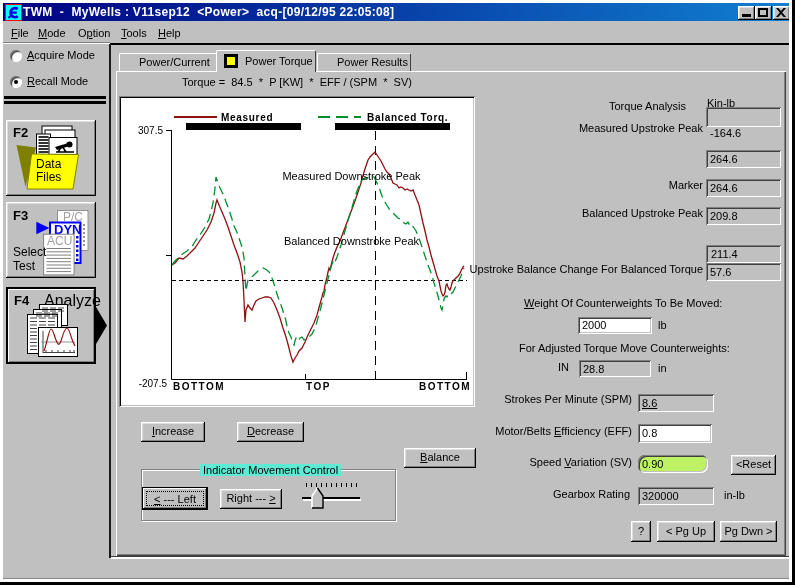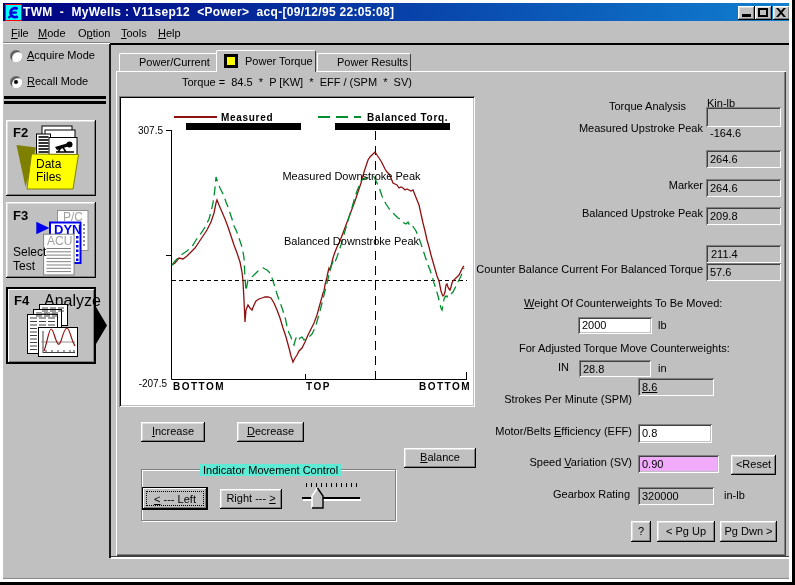--- a/index.html
+++ b/index.html
@@ -270,37 +270,37 @@
 <div class="abs" style="left:0;top:122px;width:703px;text-align:right;">Measured Upstroke Peak</div>
 <div class="abs sunken" style="left:706px;top:107px;width:75px;height:18px;padding:20px 0 0 4px;">-164.6</div>
 <div class="abs" style="left:0;top:150px;width:703px;text-align:center;margin-top:20px;">Measured Downstroke Peak</div>
 <div class="abs sunken" style="left:706px;top:150px;width:75px;height:18px;padding:3px 0 0 4px;">264.6</div>
 <div class="abs" style="left:0;top:179px;width:703px;text-align:right;">Marker</div>
 <div class="abs sunken" style="left:706px;top:179px;width:75px;height:18px;padding:3px 0 0 4px;">264.6</div>
 <div class="abs" style="left:0;top:207px;width:703px;text-align:right;">Balanced Upstroke Peak</div>
 <div class="abs sunken" style="left:706px;top:207px;width:75px;height:18px;padding:3px 0 0 4px;">209.8</div>
 <div class="abs" style="left:0;top:235px;width:703px;text-align:center;">Balanced Downstroke Peak</div>
 <div class="abs sunken" style="left:706px;top:235px;width:75px;height:18px;padding:3px 0 0 5px;margin-top:10px;">211.4</div>
-<div class="abs" style="left:0;top:263px;width:703px;text-align:right;">Counter Balance Current For Balanced Torque</div>
+<div class="abs" style="left:0;top:263px;width:703px;text-align:right;">Upstroke Balance Change For Balanced Torque</div>
 <div class="abs sunken" style="left:706px;top:263px;width:75px;height:18px;padding:3px 0 0 4px;">57.6</div>
 
 <div class="abs" style="left:524px;top:297px;"><u>W</u>eight Of Counterweights To Be Moved:</div>
 <div class="abs sunken" style="left:578px;top:317px;width:74px;height:17px;background:#fff;padding:2px 0 0 4px;">2000</div>
 <div class="abs" style="left:658px;top:319px;">lb</div>
 <div class="abs" style="left:519px;top:342px;">For Adjusted Torque Move Counterweights:</div>
 <div class="abs" style="left:558px;top:361px;">IN</div>
 <div class="abs sunken" style="left:579px;top:360px;width:72px;height:17px;padding:3px 0 0 4px;">28.8</div>
 <div class="abs" style="left:658px;top:362px;">in</div>
 
 <div class="abs" style="left:0;top:393px;width:632px;text-align:right;">Strokes Per Minute (SPM)</div>
-<div class="abs sunken" style="left:638px;top:378px;width:76px;height:18px;padding:3px 0 4px 4px;text-decoration:underline;">8.6</div>
+<div class="abs sunken" style="left:638px;top:394px;width:76px;height:18px;padding:3px 0 4px 4px;text-decoration:underline;">8.6</div>
 <div class="abs" style="left:0;top:425px;width:632px;text-align:right;">Motor/Belts <u>E</u>fficiency (EFF)</div>
 <div class="abs sunken" style="left:638px;top:424px;width:74px;height:18px;background:#fff;padding:3px 0 16px 4px;">0.8</div>
 <div class="abs" style="left:0;top:456px;width:632px;text-align:right;">Speed <u>V</u>ariation (SV)</div>
-<div class="abs sunken" style="left:638px;top:455px;width:81px;height:18px;background:#f0abfc;padding:3px 0 0 4px;">0.90</div>
+<div class="abs sunken" style="left:638px;top:455px;width:70px;height:18px;background:#bef264;padding:3px 0 0 4px;border-radius:7px;">0.90</div>
 <div class="abs btn" style="left:731px;top:455px;width:45px;height:20px;line-height:19px;">&lt;Reset</div>
 <div class="abs" style="left:0;top:488px;width:630px;text-align:right;">Gearbox Rating</div>
 <div class="abs sunken" style="left:638px;top:487px;width:76px;height:18px;padding:3px 0 0 4px;">320000</div>
 <div class="abs" style="left:724px;top:489px;">in-lb</div>
 
 <div class="abs btn" style="left:631px;top:521px;width:20px;height:21px;line-height:20px;">?</div>
 <div class="abs btn" style="left:657px;top:521px;width:58px;height:21px;line-height:20px;">&lt; Pg Up</div>
 <div class="abs btn" style="left:720px;top:521px;width:57px;height:21px;line-height:20px;">Pg Dwn &gt;</div>
 
 <div class="abs" style="left:111px;top:556px;width:681px;height:1px;background:#404040;"></div>

